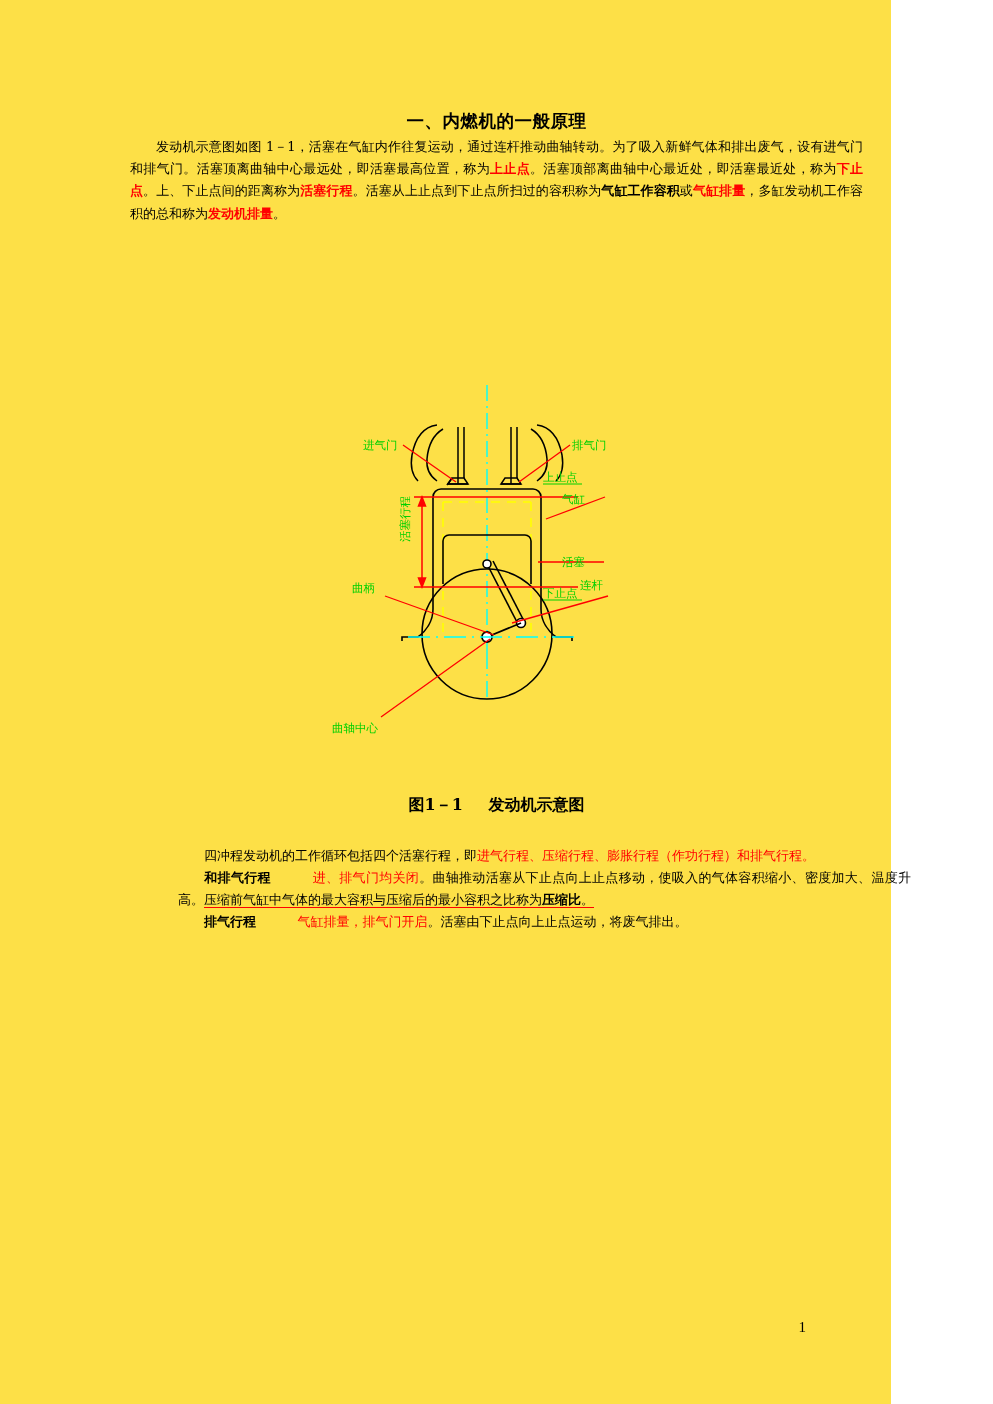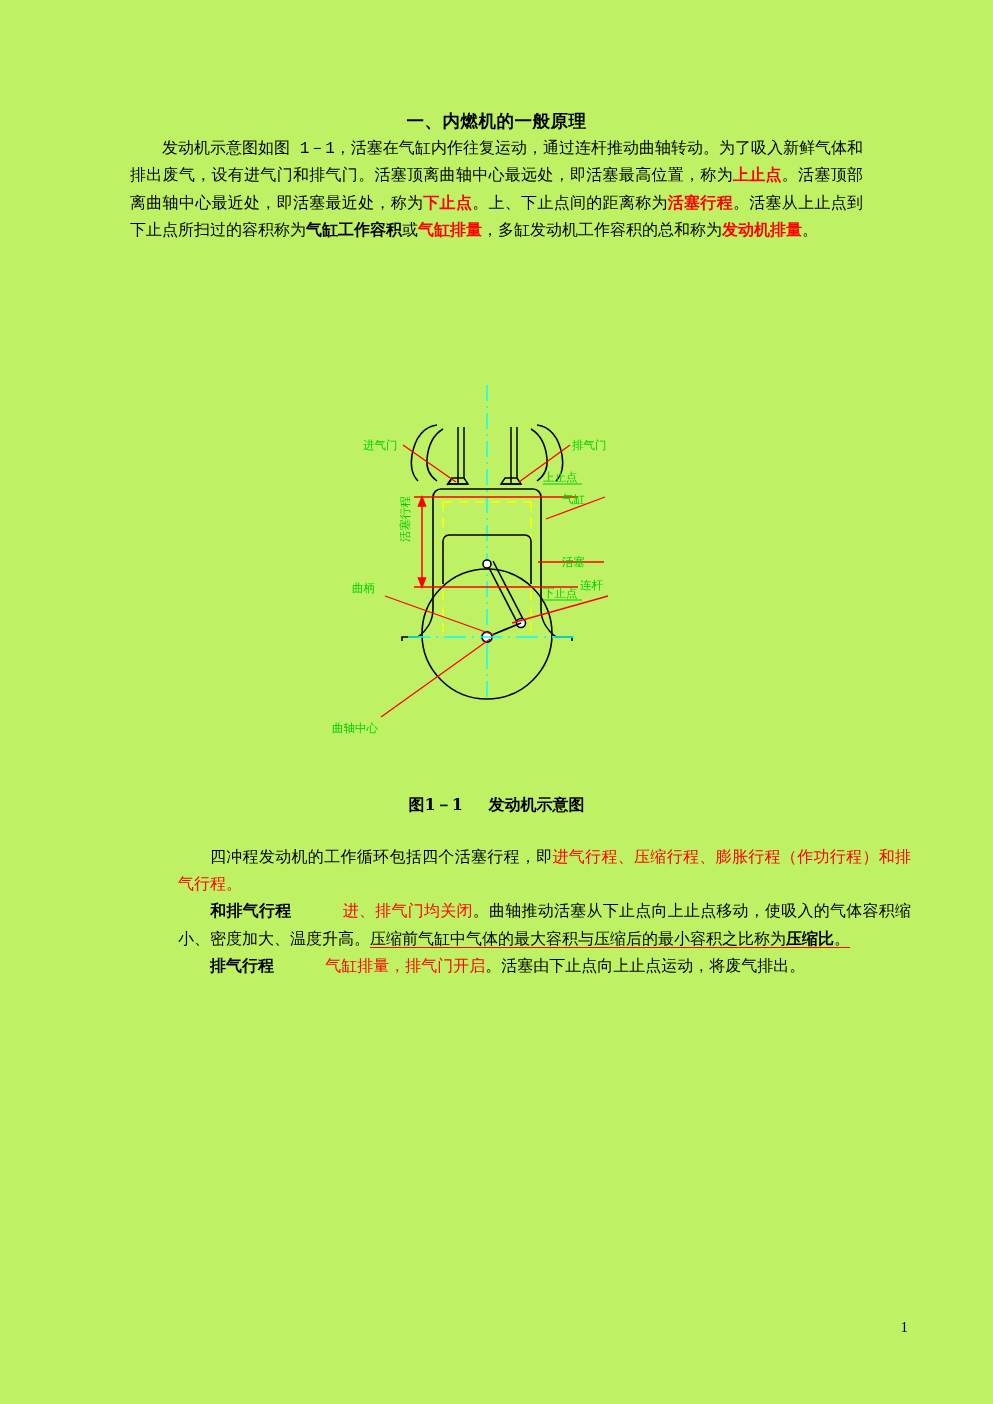--- a/index.html
+++ b/index.html
@@ -12,48 +12,47 @@
     height: 1404px;
     position: relative;
     font-family: "DejaVu Serif", "Liberation Serif", serif;
     color: #000000;
     overflow: hidden;
   }
 
   .page {
     position: absolute;
     left: 0; top: 0;
-    width: 993px;
+    width: 891px;
     height: 1404px;
-    background: #bef264;
+    background: #fde047;
   }
 
   .content {
     position: absolute;
     left: 130px;
     top: 108px;
     width: 733px;
   }
 
   h1.doc-title {
     font-size: 17.5px;
     font-weight: bold;
     text-align: center;
     margin: 0 0 2px 0;
     letter-spacing: 0.5px;
     line-height: 1.5;
   }
 
   p.para {
-    font-size: 16px;
+    font-size: 13px;
     line-height: 1.70;
     margin: 0;
     text-align: justify;
     text-justify: inter-ideograph;
-    font-family: Liberation Mono, monospace;
   }
   p.indent { text-indent: 2em; }
 
   .red        { color: #ff0000; }
   .red-b      { color: #ff0000; font-weight: bold; }
   .bold       { font-weight: bold; }
   .u-red      { text-decoration: underline; text-decoration-color: #ff0000; -webkit-text-decoration-color:#ff0000; text-underline-offset: 3px; }
   .stroke-name{ font-weight: bold; }
   .gap        { display: inline-block; width: 3.2em; }
 

